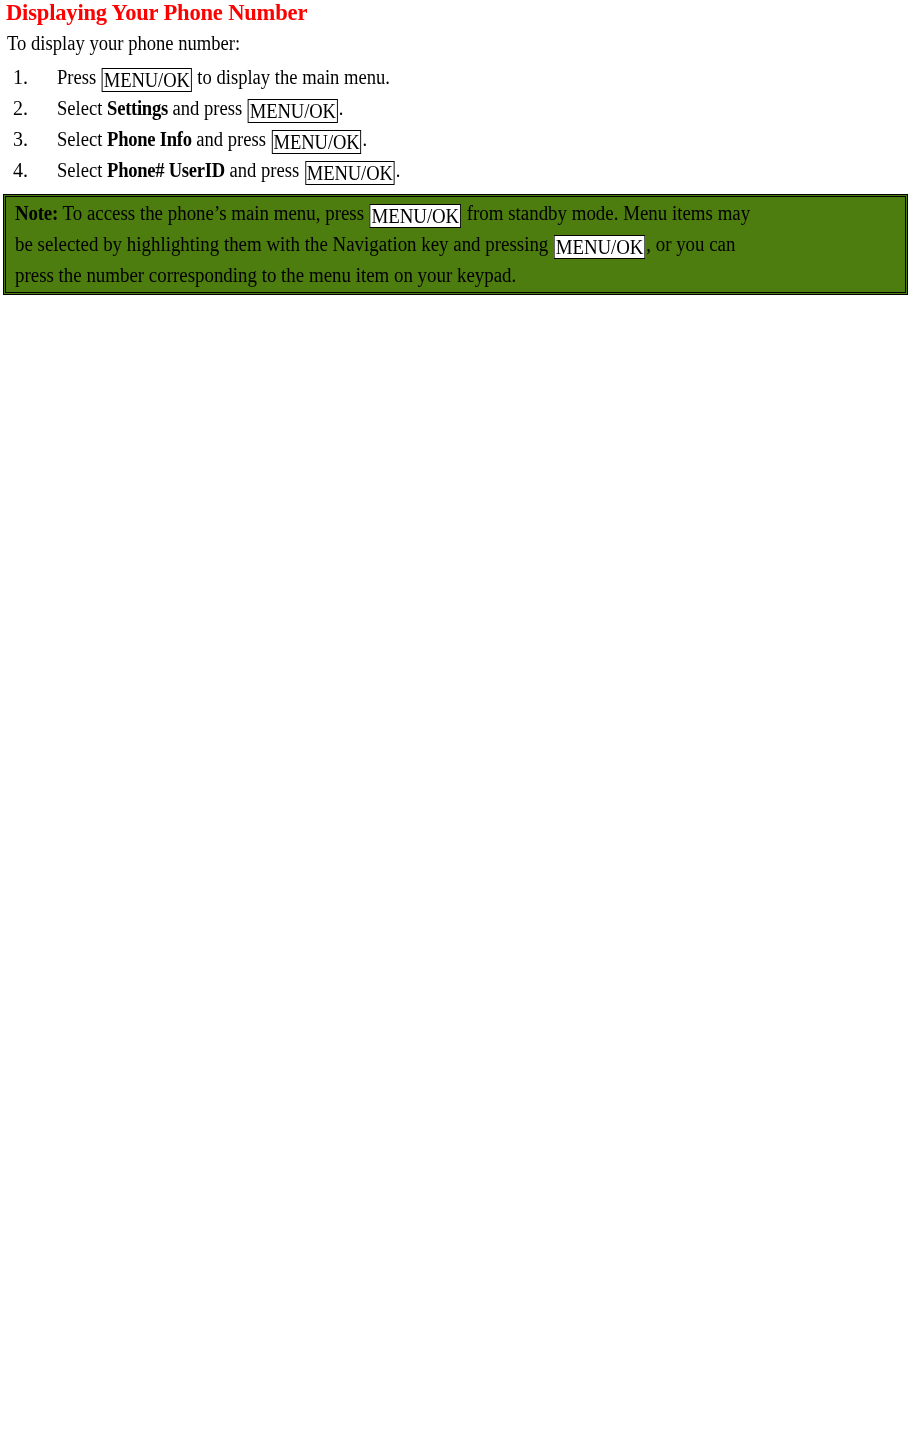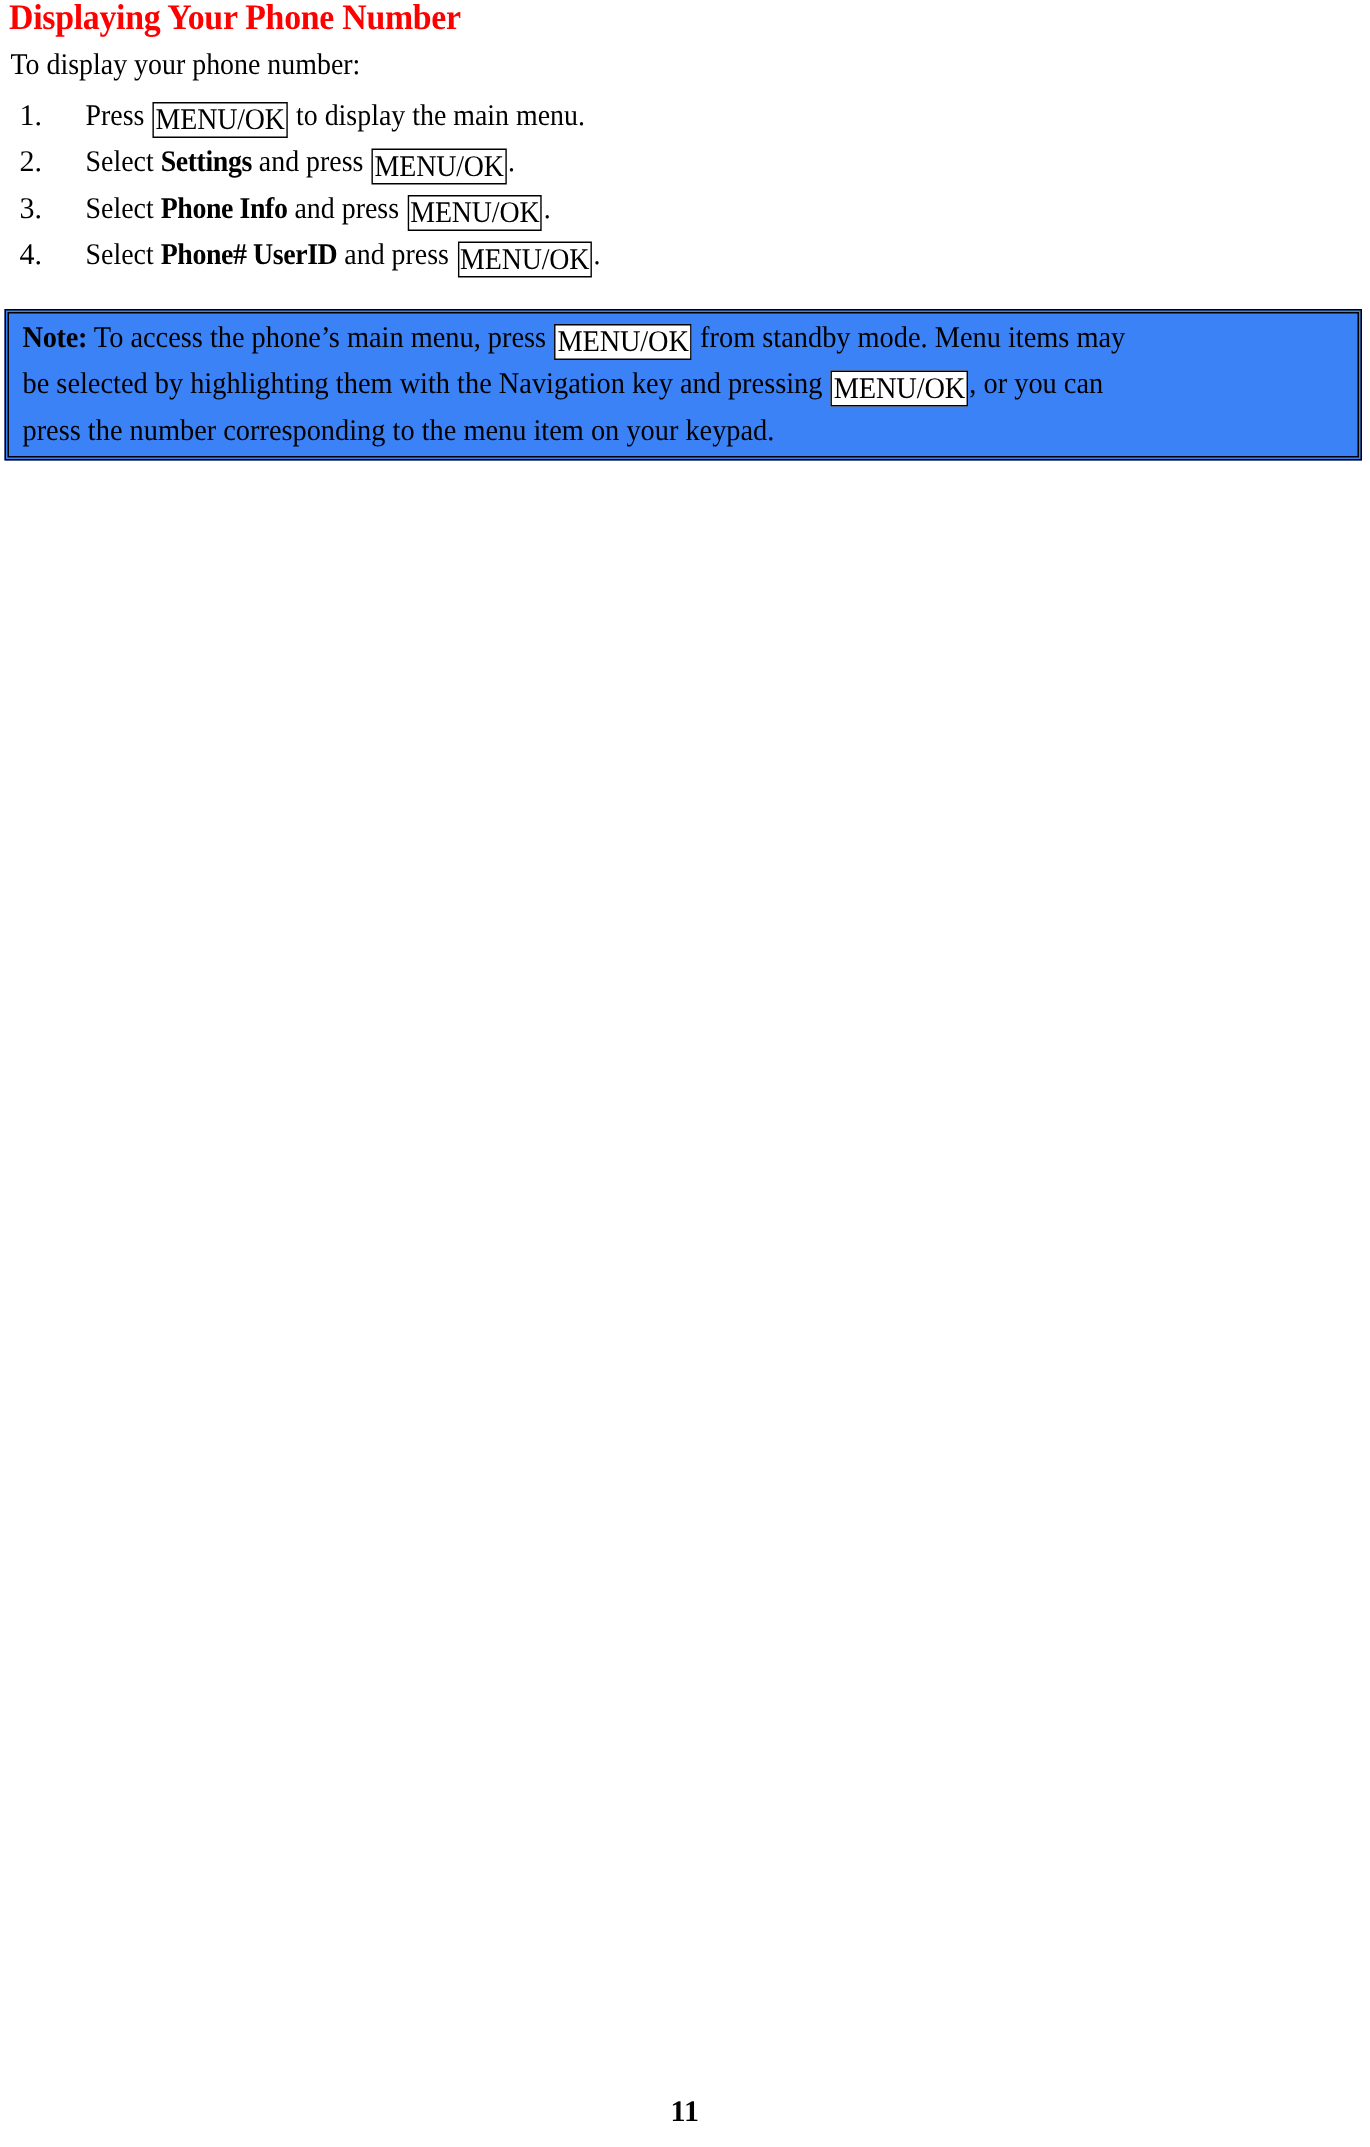--- a/index.html
+++ b/index.html
@@ -93,26 +93,26 @@
     vertical-align: -3px;
     margin: 0 1px;
     background: #ffffff;
     letter-spacing: -0.1px;
   }
 
   
   .note-box {
     position: absolute;
     left: 3px;
-    top: 206px;
+    top: 194px;
     width: 905px;
     height: 101px;
     box-sizing: border-box;
     border: 3px double #000000;
-    background: #3b82f6;
+    background: #4d7c0f;
   }
   .note-inner {
     position: absolute;
     left: 9px;
     top: 1px;
     width: 888px;
     font-size: 20px;
     line-height: 30px;
   }
   .note-line {
@@ -176,15 +176,14 @@
 
       <div class="note-line"><span class="note-label">Note:</span><span> To access the phone’s main menu, press </span><span class="keycap">MENU/OK</span><span> from standby mode. Menu items may</span></div>
 
       <div class="note-line"><span>be selected by highlighting them with the Navigation key and pressing </span><span class="keycap">MENU/OK</span><span>, or you can</span></div>
 
       <div class="note-line"><span>press the number corresponding to the menu item on your keypad.</span></div>
 
     </div>
   </div>
 
-  <div class="page-number">11</div>
 
 </div>
 
 </body></html>

